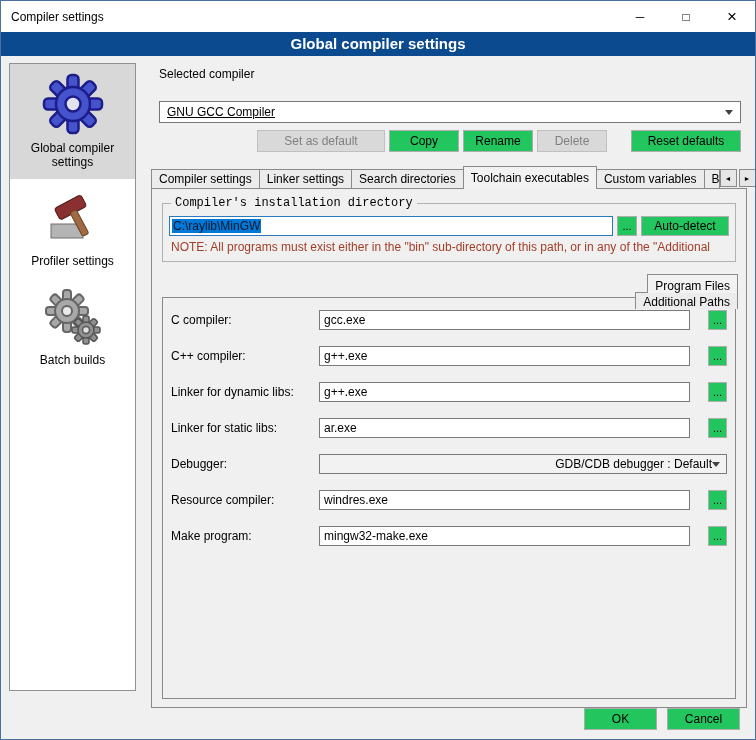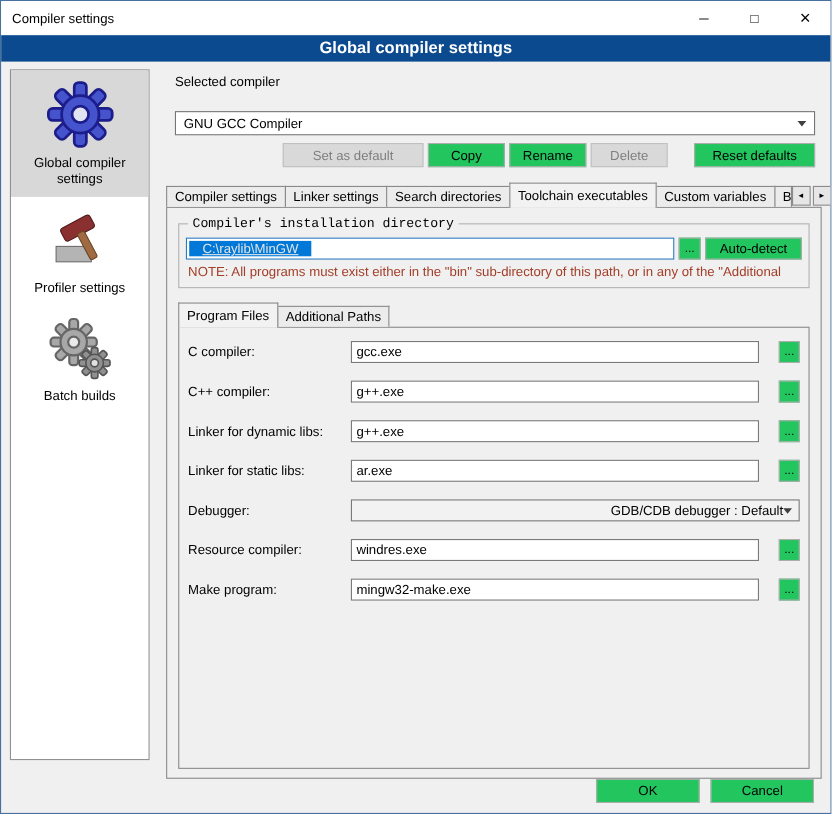--- a/index.html
+++ b/index.html
@@ -30,21 +30,21 @@
   .side-item.selected { background:#d8d8d8; }
   .side-item svg { display:block; margin:0 auto; }
   .side-label { margin-top:6px; font-size:12px; line-height:14px; }
 
   
   .main { position:absolute; left:146px; top:60px; width:602px; }
   .sel-label { margin:6px 0 20px 12px; }
 
   .combo { margin-left:12px; width:582px; height:22px; background:#fff;
            border:1px solid #767676; display:flex; align-items:center;
-           justify-content:space-between; padding:0 7px; }
+           justify-content:space-between; padding:0 7px;text-decoration:underline; }
   .chev { width:0; height:0; border-left:4px solid transparent; border-right:4px solid transparent;
           border-top:5px solid #404040; }
 
   .btn { font-family:"Liberation Sans", sans-serif; font-size:12px; color:#000;
          background:#22c55e; border:1px solid #adadad; height:22px; cursor:default; }
   .btn.disabled { background:#d9d9d9; border-color:#c0c0c0; color:#7f7f7f; }
 
   .btnrow { margin:7px 0 0 12px; width:582px; display:flex; align-items:center; }
   .lead { width:98px; }
   .w140 { width:128px; }
@@ -66,40 +66,40 @@
 
   .panel { margin-left:4px; width:596px; height:520px; border:1px solid #8a8a8a;
            background:#f0f0f0; position:relative; z-index:1; padding:8px; }
 
   
   .groupbox { position:relative; border:1px solid #b2b2b2; margin:6px 2px 0; padding:12px 6px 7px; }
   .grp-label { position:absolute; top:-8px; left:8px; background:#f0f0f0; padding:0 4px;font-family:Liberation Mono, monospace; }
   .dir-row { display:flex; align-items:center; gap:4px; }
   .input { flex:1; height:20px; background:#fff; border:1px solid #2a7ac0; display:flex;
            align-items:center; padding:0 2px; overflow:hidden; }
-  .seltext { background:#0078d7; color:#e5e5e5; padding:0 12px; white-space:nowrap;text-decoration:underline; }
+  .seltext { background:#0078d7; color:#0f172a; padding:0 1px; white-space:nowrap; }
   .dots { width:20px; height:20px; padding:0; font-size:11px; }
   .auto { width:88px; height:20px; }
   .note { color:#a33e28; margin:4px 0 0 2px; white-space:nowrap; overflow:hidden; }
 
   .subtabs { display:flex; align-items:flex-end; margin:12px 0 0 2px; height:23px;
-             position:relative; z-index:5; }
+             position:relative; z-index:5;flex-direction:column; }
   .subpanel { border:1px solid #8a8a8a; background:#f0f0f0; margin:0 2px; height:402px;
               padding:12px 6px 0; position:relative; z-index:1; }
 
   .frow { display:flex; align-items:center; height:20px; margin:0 2px 16px;gap:16px; }
   .flabel { width:132px; }
   .finput { flex:1; height:20px; background:#fff; border:1px solid #7a7a7a; display:flex;
             align-items:center; padding:0 4px; overflow:hidden; }
   .fdots { width:19px; height:20px; padding:0; margin-left:2px; font-size:11px; }
   .fselect { flex:1; height:20px; background:#f2f2f2; border:1px solid #7a7a7a; display:flex;
              align-items:center; justify-content:flex-end; padding:0 6px; cursor:default; }
 
   .footer { position:absolute; right:15px; bottom:9px; display:flex; gap:10px; }
-  .footer .btn { width:94px; }
+  .footer .btn { width:73px; }
 </style>
 </head>
 <body>
 
 <div class="window">
 
   <div class="titlebar">
     <span class="title">Compiler settings</span>
     <div class="controls">
       <div class="ctl">

